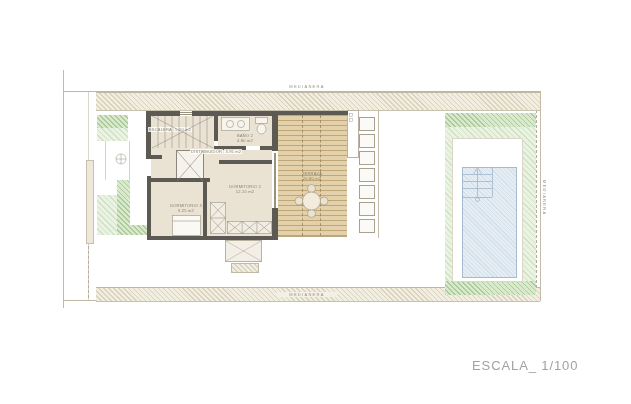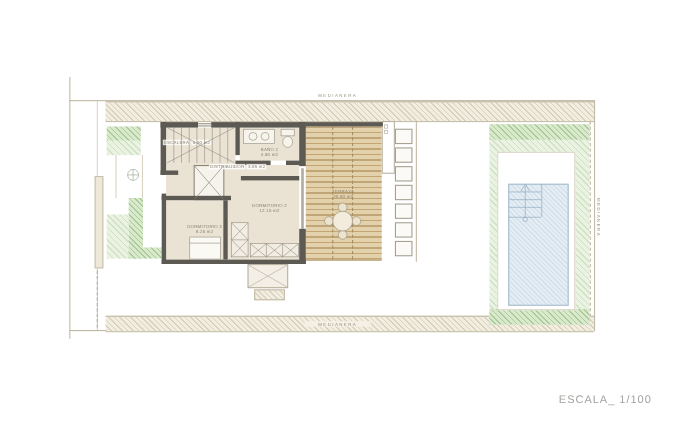--- a/index.html
+++ b/index.html
@@ -36,21 +36,21 @@
   .room-label{
     position:absolute;font-size:4px;line-height:1.25;color:#87816f;
     text-align:center;letter-spacing:0.2px;white-space:nowrap;
   }
   .room-label .chip{background:rgba(255,255,255,0.82);display:inline-block;padding:0 1px;}
   .room-label span{display:block;}
   .bnd-label{
     position:absolute;font-size:4px;letter-spacing:1.3px;color:#97917f;text-align:center;
   }
   .scale-label{
-    position:absolute;font-size:10px;letter-spacing:0.9px;color:#a3a29e;margin-left:36px;
+    position:absolute;font-size:13px;letter-spacing:0.9px;color:#a3a29e;
   }
   .thinline{background:#c2bba8;}
   .dashedv{border-left:1px dashed #b4ad9b;}
   .window{background:#ffffff;border-top:1px solid #97917f;border-bottom:1px solid #97917f;}
   svg{display:block;}
 </style>
 </head>
 <body>
 
 <div id="canvas">

